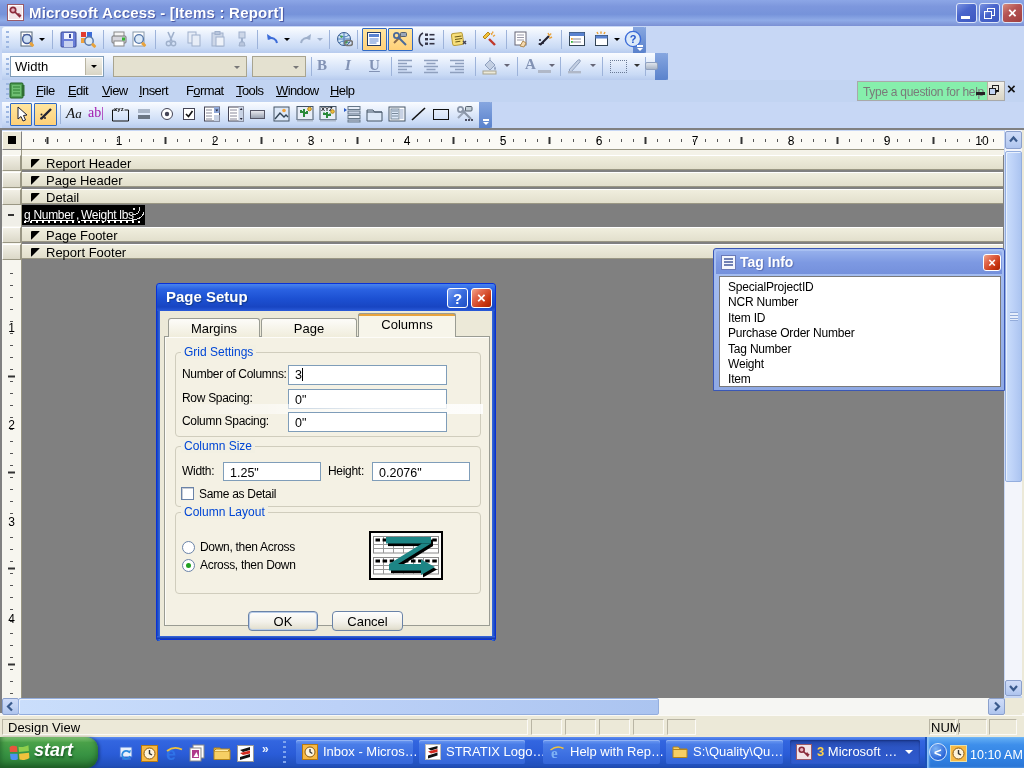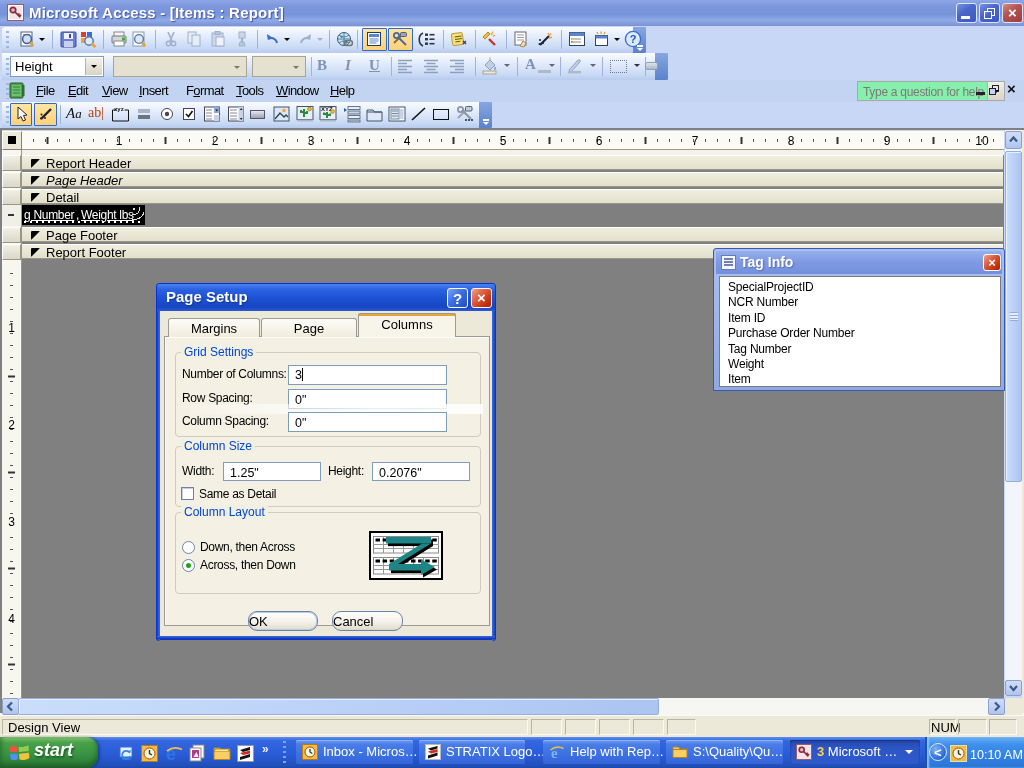--- a/index.html
+++ b/index.html
@@ -32,21 +32,21 @@
     border-top:9px solid #000; border-right:9px solid transparent; border-radius:1px; }
   .sectext { position:absolute; left:24px; top:0px; }
   
   .xbtn-red { background:linear-gradient(135deg,#f2a78b 0%,#e36b50 30%,#ca3712 70%,#a82102 100%);
     border:1px solid #fff; border-radius:3px; color:#fff; }
   .input { background:#fff; border:1px solid #7f9db9; font-size:12.5px; color:#000; }
   .grouplbl { color:#0046d5; font-size:12px; background:#f2f0e3; padding:0 3px; }
   .groupbox { border:1px solid #d0cdbd; border-radius:4px; }
   .diallbl { font-size:12px; letter-spacing:-0.3px; color:#000; }
   .xpbtn { background:linear-gradient(180deg,#fefefd 0%,#f3f1ea 55%,#e4e1d2 90%,#d8d4c4 100%);
-    border:1px solid #6a83a8; border-radius:9px; font-size:13px; color:#000; text-align:left; }
+    border:1px solid #6a83a8; border-radius:4px; font-size:13px; color:#000; text-align:center; }
   .selbox { left:0px; width:19px; background:linear-gradient(180deg,#f2f0e6,#dbd8c8);
     border:1px solid #fff; border-right-color:#9a9784; border-bottom-color:#9a9784; }
   .sbtn { background:linear-gradient(180deg,#cfdcf8 0%,#c2d3f4 50%,#aec4ee 100%);
     border:1px solid #8ba0cc; border-radius:2px; display:flex; align-items:center; justify-content:center; }
   .sthumb { background:linear-gradient(90deg,#cadefb 0%,#bcd1f7 50%,#abc4f0 100%);
     border:1px solid #94aede; border-radius:2px; box-shadow:inset 1px 1px 0 #e8f0fd; }
   
   .statseg { top:3px; height:16px; border:1px solid #b9b5a4; border-right-color:#fbfaf6; border-bottom-color:#fbfaf6; }
   
   #taskbar { left:0; top:737px; width:1024px; height:31px;
@@ -248,21 +248,21 @@
     <div style="margin-top:1px; width:0; height:0; border-left:3px solid transparent; border-right:3px solid transparent; border-top:3px solid #fff;"></div>
   </div>
 </div>
 
 <div class="abs tbband" style="left:2px; top:53px; width:666px; height:27px;"></div>
 <div class="abs endcap" style="left:655px; top:53px; width:13px; height:27px;"></div>
 <div class="abs grip" style="left:6px; top:58px; height:18px;"></div>
 <div class="abs" id="tb2icons" style="left:0; top:0;">
 
   <div class="abs" style="left:10px; top:56px; width:94px; height:21px; background:#fff; border:1px solid #7f9db9;">
-    <div class="abs" style="left:4px; top:2px; font-size:13px;">Height</div>
+    <div class="abs" style="left:4px; top:2px; font-size:13px;">Width</div>
     <div class="abs" style="right:1px; top:1px; width:17px; height:17px; background:linear-gradient(180deg,#f2f1ea,#d8d4c4); border-left:1px solid #b8b4a2;">
       <div class="abs ddarr" style="left:5px; top:7px;"></div>
     </div>
   </div>
 
   <div class="abs" style="left:113px; top:56px; width:134px; height:21px; background:#e4e1d0; border:1px solid #a8a490;">
     <div class="abs ddarr" style="right:6px; top:9px; border-top-color:#777;"></div>
   </div>
 
   <div class="abs" style="left:252px; top:56px; width:54px; height:21px; background:#e4e1d0; border:1px solid #a8a490;">
@@ -359,21 +359,21 @@
   <svg class="abs" style="left:38px; top:106px;" width="16" height="17" viewBox="0 0 16 17">
     <path d="M3 13 L13 3" stroke="#223" stroke-width="2.4"></path>
     <circle cx="3.5" cy="8.5" r="1" fill="#223"></circle>
       <circle cx="7" cy="12" r="1" fill="#223"></circle>
     <circle cx="3" cy="12.5" r="1" fill="#223"></circle>
   </svg>
   <div class="abs tsep" style="left:60px; top:105px; height:19px;"></div>
 
   <div class="abs" style="left:66px; top:105px; font-size:15px; font-style:italic; color:#111; font-family:'Liberation Serif',serif;">A<span style="font-size:13px;">a</span></div>
 
-  <div class="abs" style="left:88px; top:105px; font-size:14px; color:#c2410c; font-family:'Liberation Serif',serif;">ab|</div>
+  <div class="abs" style="left:88px; top:105px; font-size:14px; color:#a21caf; font-family:'Liberation Serif',serif;">ab|</div>
 
   <svg class="abs" style="left:111px; top:105px;" width="19" height="18" viewBox="0 0 19 18">
     <text x="3" y="6" font-size="6" font-weight="bold" fill="#111" font-family="Liberation Sans">xyz</text>
     <path d="M1.5 5 v11 h16 v-11 M1.5 5 h4 M13.5 5 h4" stroke="#111" fill="none"></path>
   </svg>
 
   <svg class="abs" style="left:137px; top:106px;" width="14" height="16" viewBox="0 0 14 16">
     <rect x="1" y="3" width="12" height="4" fill="#aab6c8"></rect>
     <rect x="1" y="9" width="12" height="4" fill="#6b7684"></rect>
   </svg>
@@ -518,21 +518,21 @@
     <div class="abs" style="left:0; top:462px; width:19px; text-align:center; font-size:12px;">4</div>
   </div>
 
   <div class="abs" style="left:22px; top:22px; width:982px; height:563px; background:#808080;"></div>
   <div class="abs" style="left:22px; top:22px; width:982px; height:5px; background:#f4f2e8;"></div>
 
   <div class="abs secbar" style="top:26.5px;">
       <div class="secarrow"></div>
       <div class="sectext">Report Header</div>
     </div>
-  <div class="abs secbar" style="top:44px;font-style:italic;">
+  <div class="abs secbar" style="top:44px;">
       <div class="secarrow"></div>
       <div class="sectext">Page Header</div>
     </div>
   <div class="abs" style="left:22px; top:77px; width:982px; height:21px; background:#7f7f7f;">
     <div class="abs" style="left:0; top:0; width:123px; height:20px; background:#000; color:#fff; font-size:12px; letter-spacing:-0.3px;">
       <div class="abs" style="left:2px; top:3px; text-decoration:underline; white-space:nowrap;">g Number</div>
       <div class="abs" style="left:54px; top:3px;">,</div>
       <div class="abs" style="left:59px; top:3px; text-decoration:underline; white-space:nowrap;">Weight lbs</div>
       <div class="abs" style="left:2px; top:16px; width:118px; height:2px;
         background:repeating-linear-gradient(90deg,#fff 0 2px, transparent 2px 6px);"></div>

